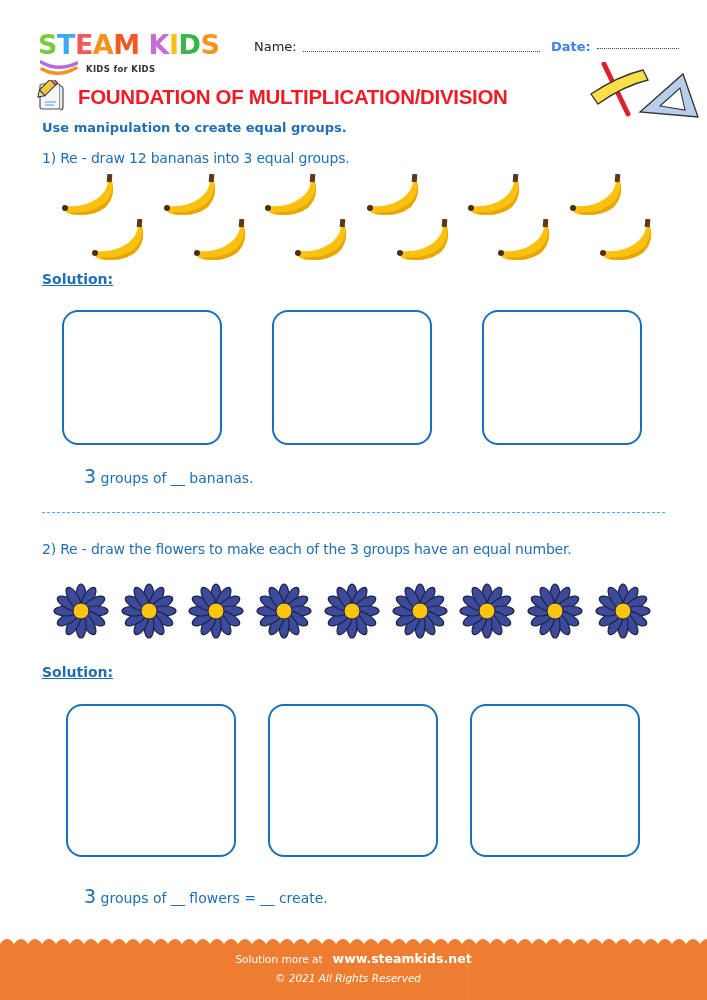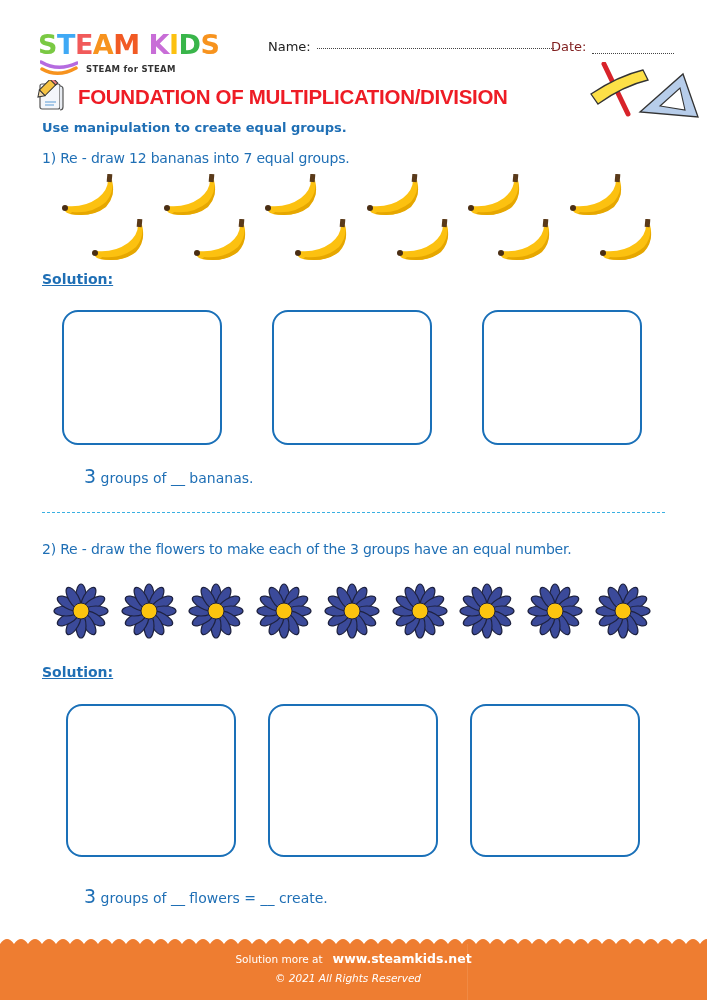--- a/index.html
+++ b/index.html
@@ -6,23 +6,23 @@
     html, body { width: 707px; height: 1000px; background: #ffffff; overflow: hidden; }
     body { position: relative; font-family: "Liberation Sans", sans-serif; color: #1f6fb5; }
 
     
     .logo { position: absolute; left: 38px; top: 30px; width: 200px; height: 45px; }
     .logo-word { position: absolute; left: 0; top: 0; font-family: "DejaVu Sans", sans-serif; font-weight: bold; font-size: 27px; letter-spacing: -0.5px; line-height: 30px; white-space: nowrap; }
     .logo-word span { display: inline-block; }
     .logo-swoosh { position: absolute; left: 2px; top: 30px; width: 38px; height: 16px; }
     .logo-sub { position: absolute; left: 48px; top: 34px; font-family: "DejaVu Sans", sans-serif; font-weight: bold; font-size: 8.5px; color: #333; letter-spacing: 0.3px; }
 
-    .name-field { position: absolute; left: 268px; top: 39px; font-family: "DejaVu Sans", sans-serif; font-size: 13px; color: #222; display: flex; align-items: flex-start; }
+    .name-field { position: absolute; left: 254px; top: 39px; font-family: "DejaVu Sans", sans-serif; font-size: 13px; color: #222; display: flex; align-items: center; }
     .name-line { display: inline-block; width: 237px; border-bottom: 1px dotted #444; margin-left: 6px; height: 10px; }
-    .date-field { position: absolute; left: 551px; top: 39px; font-family: "DejaVu Sans", sans-serif; font-size: 13px; color: #7f1d1d; display: flex; align-items: flex-end; }
+    .date-field { position: absolute; left: 551px; top: 39px; font-family: "DejaVu Sans", sans-serif; font-size: 13px; color: #3b82f6; display: flex; align-items: flex-start; font-weight: bold; }
     .date-line { display: inline-block; width: 82px; border-bottom: 1px dotted #444; margin-left: 6px; height: 10px; }
 
     .title-icon { position: absolute; left: 35px; top: 80px; width: 30px; height: 32px; }
     .title { position: absolute; left: 78px; top: 85px; font-family: Liberation Sans, sans-serif; font-weight: bold; font-size: 20.5px; color: #ee1c25; letter-spacing: -0.3px; white-space: nowrap; }
     .tools-icon { position: absolute; left: 588px; top: 62px; width: 118px; height: 58px; }
 
     .instruction { position: absolute; left: 42px; top: 120px; font-family: "DejaVu Sans", sans-serif; font-weight: bold; font-size: 13px; color: #1f6fb5; white-space: nowrap; }
     .question { position: absolute; left: 42px; font-family: "DejaVu Sans", sans-serif; font-size: 14px; color: #1f6fb5; white-space: nowrap; letter-spacing: -0.2px; }
     .q1 { top: 150px; }
     .q2 { top: 541px; }
@@ -54,21 +54,21 @@
   </style>
 </head>
 <body>
 
 <div class="logo">
   <div class="logo-word" id="logo-word"><span style="color: rgb(122, 201, 67);">S</span><span style="color: rgb(63, 169, 245);">T</span><span style="color: rgb(241, 90, 90);">E</span><span style="color: rgb(247, 147, 30);">A</span><span style="color: rgb(241, 90, 36);">M</span><span style="color: rgb(255, 255, 255);">&nbsp;</span><span style="color: rgb(200, 109, 215);">K</span><span style="color: rgb(252, 193, 16);">I</span><span style="color: rgb(57, 181, 74);">D</span><span style="color: rgb(247, 147, 30);">S</span></div>
   <svg class="logo-swoosh" viewBox="0 0 38 16">
     <path d="M1 2 Q18 12 37 3" stroke="#b56be0" stroke-width="3.5" fill="none" stroke-linecap="round"></path>
     <path d="M2 9 Q18 18 36 8" stroke="#f7931e" stroke-width="3.5" fill="none" stroke-linecap="round"></path>
   </svg>
-  <div class="logo-sub">STEAM for STEAM</div>
+  <div class="logo-sub">KIDS for KIDS</div>
 </div>
 
 <div class="name-field">
   <span>Name:</span>
   <span class="name-line"></span>
 </div>
 <div class="date-field">
   <span>Date:</span>
   <span class="date-line"></span>
 </div>
@@ -89,21 +89,21 @@
 <svg class="tools-icon" viewBox="0 0 118 58">
   <line x1="16" y1="2" x2="40" y2="52" stroke="#d8232a" stroke-width="5" stroke-linecap="round"></line>
   <polygon points="14,0 19,0 16,-4" fill="#333"></polygon>
   <path d="M3 32 Q30 14 55 8 L60 18 Q35 24 10 42 Z" fill="#fde047" stroke="#333" stroke-width="1.3"></path>
   <polygon points="52,50 95,12 110,55" fill="#b7cdea" stroke="#333" stroke-width="1.3"></polygon>
   <polygon points="72,44 92,26 97,48" fill="#ffffff" stroke="#333" stroke-width="1.1"></polygon>
 </svg>
 
 <div class="instruction">Use manipulation to create equal groups.</div>
 
-<div class="question q1">1)  Re - draw 12 bananas into 7 equal groups.</div>
+<div class="question q1">1)  Re - draw 12 bananas into 3 equal groups.</div>
 <div id="bananas">
     <div class="banana" style="left: 58px; top: 174px;"><svg viewBox="0 0 58 46" width="58" height="46">
   <path d="M8 32 Q26 34 40 24 Q50 16 50 6 L54 6 Q58 20 48 32 Q34 44 12 40 Q4 38 8 32 Z" fill="#fcc110"></path>
   <path d="M14 38 Q34 40 48 28 Q56 18 54 8 Q58 22 48 33 Q34 44 12 40 Z" fill="#e6a700"></path>
   <rect x="49" y="0" width="5" height="8" fill="#5a3a1a" transform="rotate(5 51 4)"></rect>
   <circle cx="7" cy="34" r="3" fill="#4a2e14"></circle>
 </svg></div>
     <div class="banana" style="left: 88px; top: 219px;"><svg viewBox="0 0 58 46" width="58" height="46">
   <path d="M8 32 Q26 34 40 24 Q50 16 50 6 L54 6 Q58 20 48 32 Q34 44 12 40 Q4 38 8 32 Z" fill="#fcc110"></path>
   <path d="M14 38 Q34 40 48 28 Q56 18 54 8 Q58 22 48 33 Q34 44 12 40 Z" fill="#e6a700"></path>

